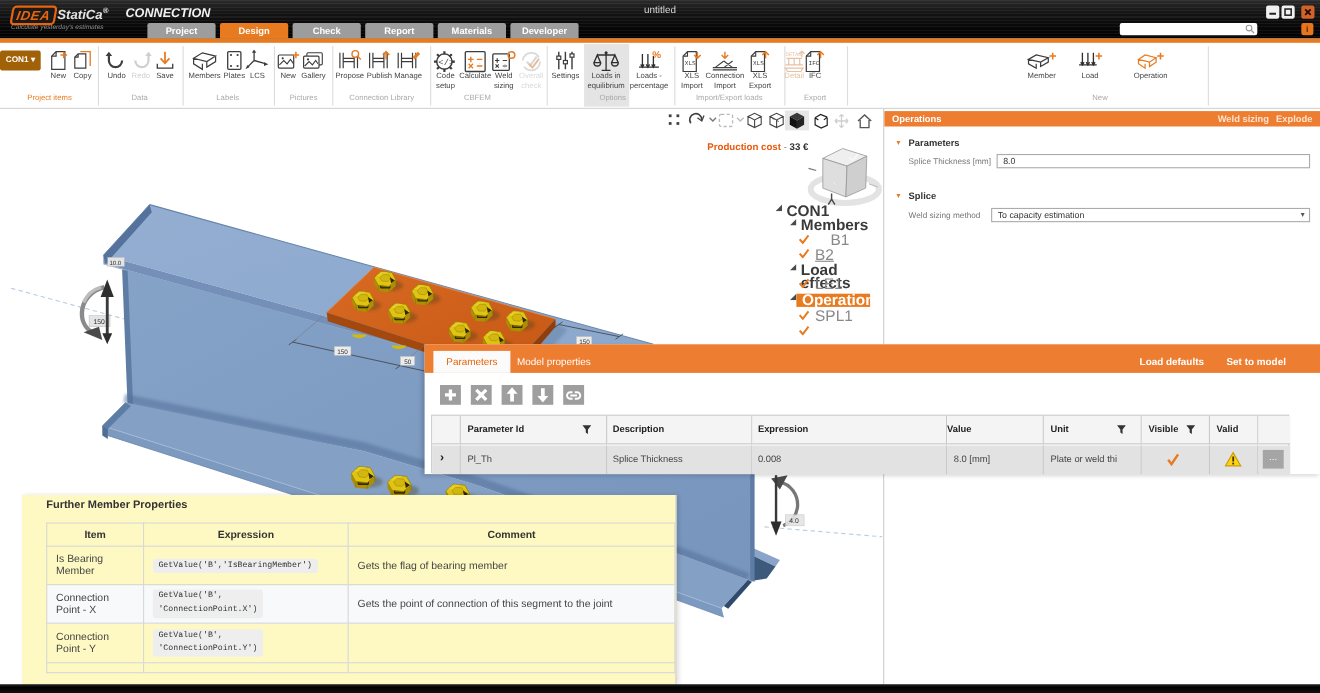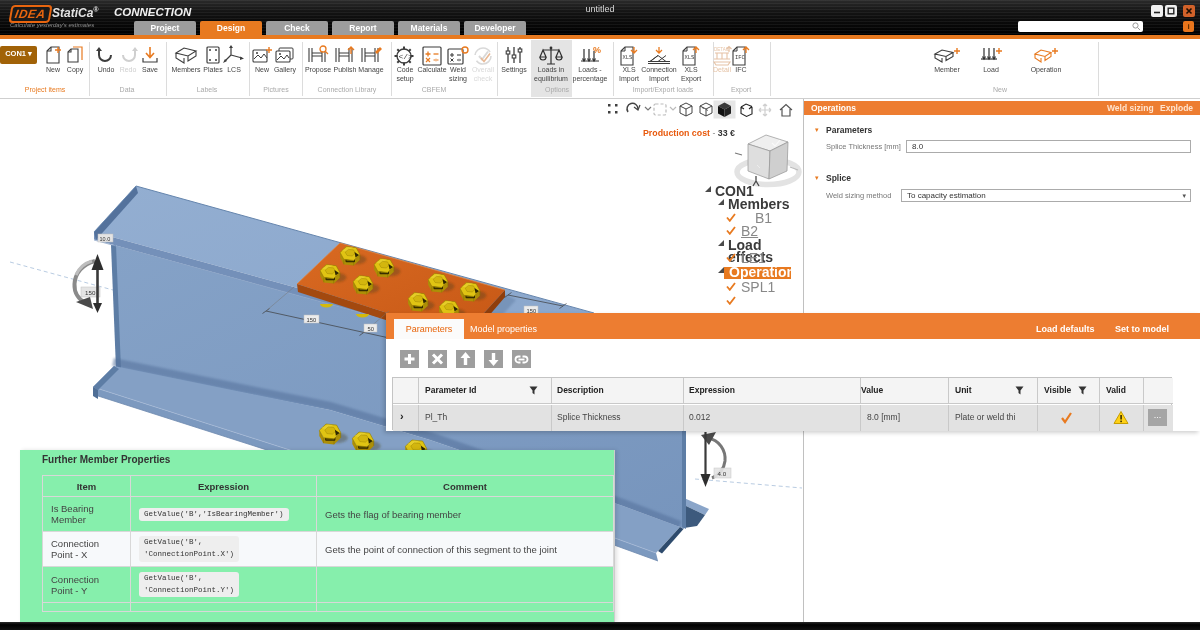--- a/index.html
+++ b/index.html
@@ -62,21 +62,21 @@
 #optab1{position:absolute;left:8px;top:6px;width:70px;height:20px;background:#fbfbfb;color:#E8640A;
  font-size:9px;text-align:center;line-height:20px;}
 #optab2{position:absolute;left:84px;top:6px;height:20px;color:#fff;font-size:9px;line-height:20px;}
 .ophbtn{position:absolute;top:6px;color:#fff;font-weight:bold;font-size:9px;line-height:20px;}
 .tbtn{position:absolute;top:37px;width:19px;height:18px;background:#9e9e9e;}
 #otable{position:absolute;left:6px;top:64px;width:780px;height:53px;border:1px solid #c4c4c4;font-size:8.5px;}
 .ocell{position:absolute;border-right:1px solid #c9c9c9;overflow:hidden;white-space:nowrap;}
 .ohrow{height:26px;background:#f4f4f4;border-bottom:1px solid #c9c9c9;color:#222;font-weight:bold;}
 .odrow{height:26px;background:#e2e2e2;color:#444;}
 
-#fmp{position:absolute;left:20px;top:450px;width:595px;height:172px;background:#86efac;border-right:1px solid #cccccc;overflow:hidden;box-shadow:2px 0 4px rgba(0,0,0,0.12);}
+#fmp{position:absolute;left:20px;top:450px;width:595px;height:172px;background:#fef9c3;border-right:1px solid #cccccc;overflow:hidden;box-shadow:2px 0 4px rgba(0,0,0,0.12);}
 #fmp h3{position:absolute;left:22px;top:4px;font-size:10px;color:#333;font-weight:bold;}
 #fmptable{position:absolute;left:22px;top:25px;width:572px;border-collapse:collapse;font-size:9.5px;color:#444;}
 #fmptable th{border:1px solid #d8d8d8;font-size:9.5px;color:#333;font-weight:bold;height:21px;}
 #fmptable td{border:1px solid #d8d8d8;padding:4px 8px;vertical-align:middle;}
 .chip{display:inline-block;background:#eeeeee;border-radius:3px;padding:1px 5px;
  font-family:"Liberation Mono",monospace;font-size:7.5px;color:#333;line-height:1.55;}
 
 #bottombar{position:absolute;left:0;top:622px;width:1200px;height:8px;
  background:linear-gradient(180deg,#2a2a2a 0%,#000 35%,#111 100%);}
 </style>
@@ -751,21 +751,21 @@
     <div class="ocell odrow" style="left:0;top:27px;width:26px;">
           <span style="position:absolute;left:7px;top:5px;font-weight:bold;color:#222;font-size:11px;">›</span>
         </div>
     <div class="ocell odrow" style="left:159px;top:27px;width:132px;">
           <span style="position:absolute;left:5px;top:7px;">Splice Thickness</span>
         </div>
     <div class="ocell odrow" style="left:26px;top:27px;width:133px;">
           <span style="position:absolute;left:6px;top:7px;">Pl_Th</span>
         </div>
     <div class="ocell odrow" style="left:291px;top:27px;width:177px;">
-          <span style="position:absolute;left:5px;top:7px;">0.012</span>
+          <span style="position:absolute;left:5px;top:7px;">0.008</span>
         </div>
     <div class="ocell odrow" style="left:468px;top:27px;width:88px;">
           <span style="position:absolute;left:6px;top:7px;">8.0 [mm]</span>
         </div>
     <div class="ocell odrow" style="left:556px;top:27px;width:89px;">
           <span style="position:absolute;left:6px;top:7px;">Plate or weld thi</span>
         </div>
     <div class="ocell odrow" style="left:645px;top:27px;width:62px;">
           <svg style="position:absolute;left:22px;top:6px;" width="13" height="13" viewBox="0 0 13 13">
             <path d="M2 7l3 4 6-9" fill="none" stroke="#E87A20" stroke-width="2.2"></path>

